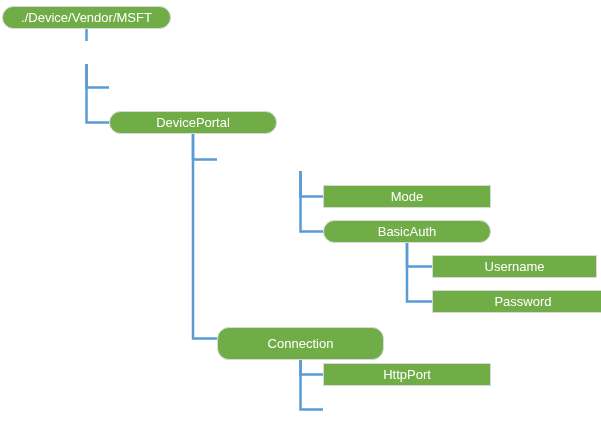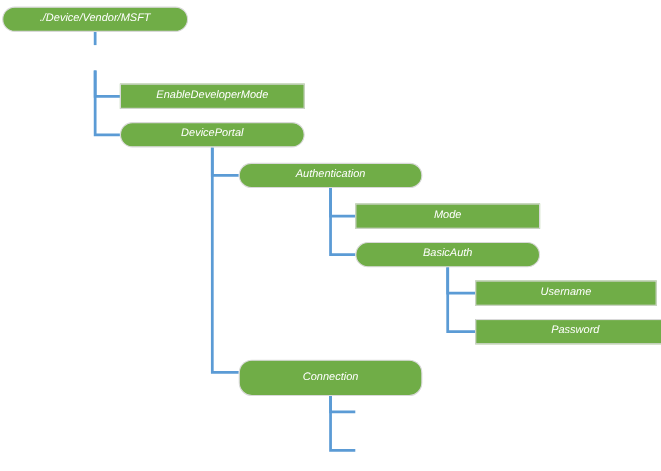--- a/index.html
+++ b/index.html
@@ -29,25 +29,24 @@
   }
   .node {
     position: absolute;
     box-sizing: border-box;
     display: flex;
     align-items: center;
     justify-content: center;
     background: var(--node-fill, #70ad47);
     color: var(--node-text, #ffffff);
     border: 1px solid var(--node-border, #d9d9d9);
-    font-size: 10px;
+    font-size: 13px;
     line-height: 1;
     white-space: nowrap;
     padding-bottom: 1px;
-    font-style: italic;
   }
   .node.pill { border-radius: 12px; }
   .node.rect { border-radius: 0; }
 </style>
 </head>
 <body>
 
 <div id="canvas">
   <svg id="connectors" xmlns="http://www.w3.org/2000/svg" viewBox="0 0 601 428">
       <path d="M 86.5 29 L 86.5 41"></path>
@@ -57,21 +56,20 @@
       <path d="M 300.5 171 L 300.5 196.5 L 323 196.5"></path>
       <path d="M 300.5 171 L 300.5 231.5 L 323 231.5"></path>
       <path d="M 407 243 L 407 266.5 L 432 266.5"></path>
       <path d="M 407 243 L 407 301.5 L 432 301.5"></path>
       <path d="M 193 134 L 193 338.5 L 217 338.5"></path>
       <path d="M 300.5 350 L 300.5 374.5 L 323 374.5"></path>
       <path d="M 300.5 350 L 300.5 409.5 L 323 409.5"></path>
     </svg>
 
 <div class="node pill" style="left: 2px; top: 6px; width: 169px; height: 23px;">./Device/Vendor/MSFT</div>
-    <div class="node rect" style="left: 109px; top: 76px; width: 168px; height: 23px;">EnableDeveloperMode</div>
     <div class="node pill" style="left: 109px; top: 111px; width: 168px; height: 23px;">DevicePortal</div>
-    <div class="node pill" style="left: 217px; top: 148px; width: 167px; height: 23px;">Authentication</div>
     <div class="node rect" style="left: 323px; top: 185px; width: 168px; height: 23px;">Mode</div>
     <div class="node rect" style="left: 432px; top: 255px; width: 165px; height: 23px;">Username</div>
     <div class="node pill" style="left: 323px; top: 220px; width: 168px; height: 23px;">BasicAuth</div>
     <div class="node rect" style="left: 432px; top: 290px; width: 182px; height: 23px;">Password</div>
     <div class="node pill" style="left: 217px; top: 327px; width: 167px; height: 33px;">Connection</div>
+    <div class="node rect" style="left: 323px; top: 363px; width: 168px; height: 23px;">HttpPort</div>
   </div>
 
 </body></html>

